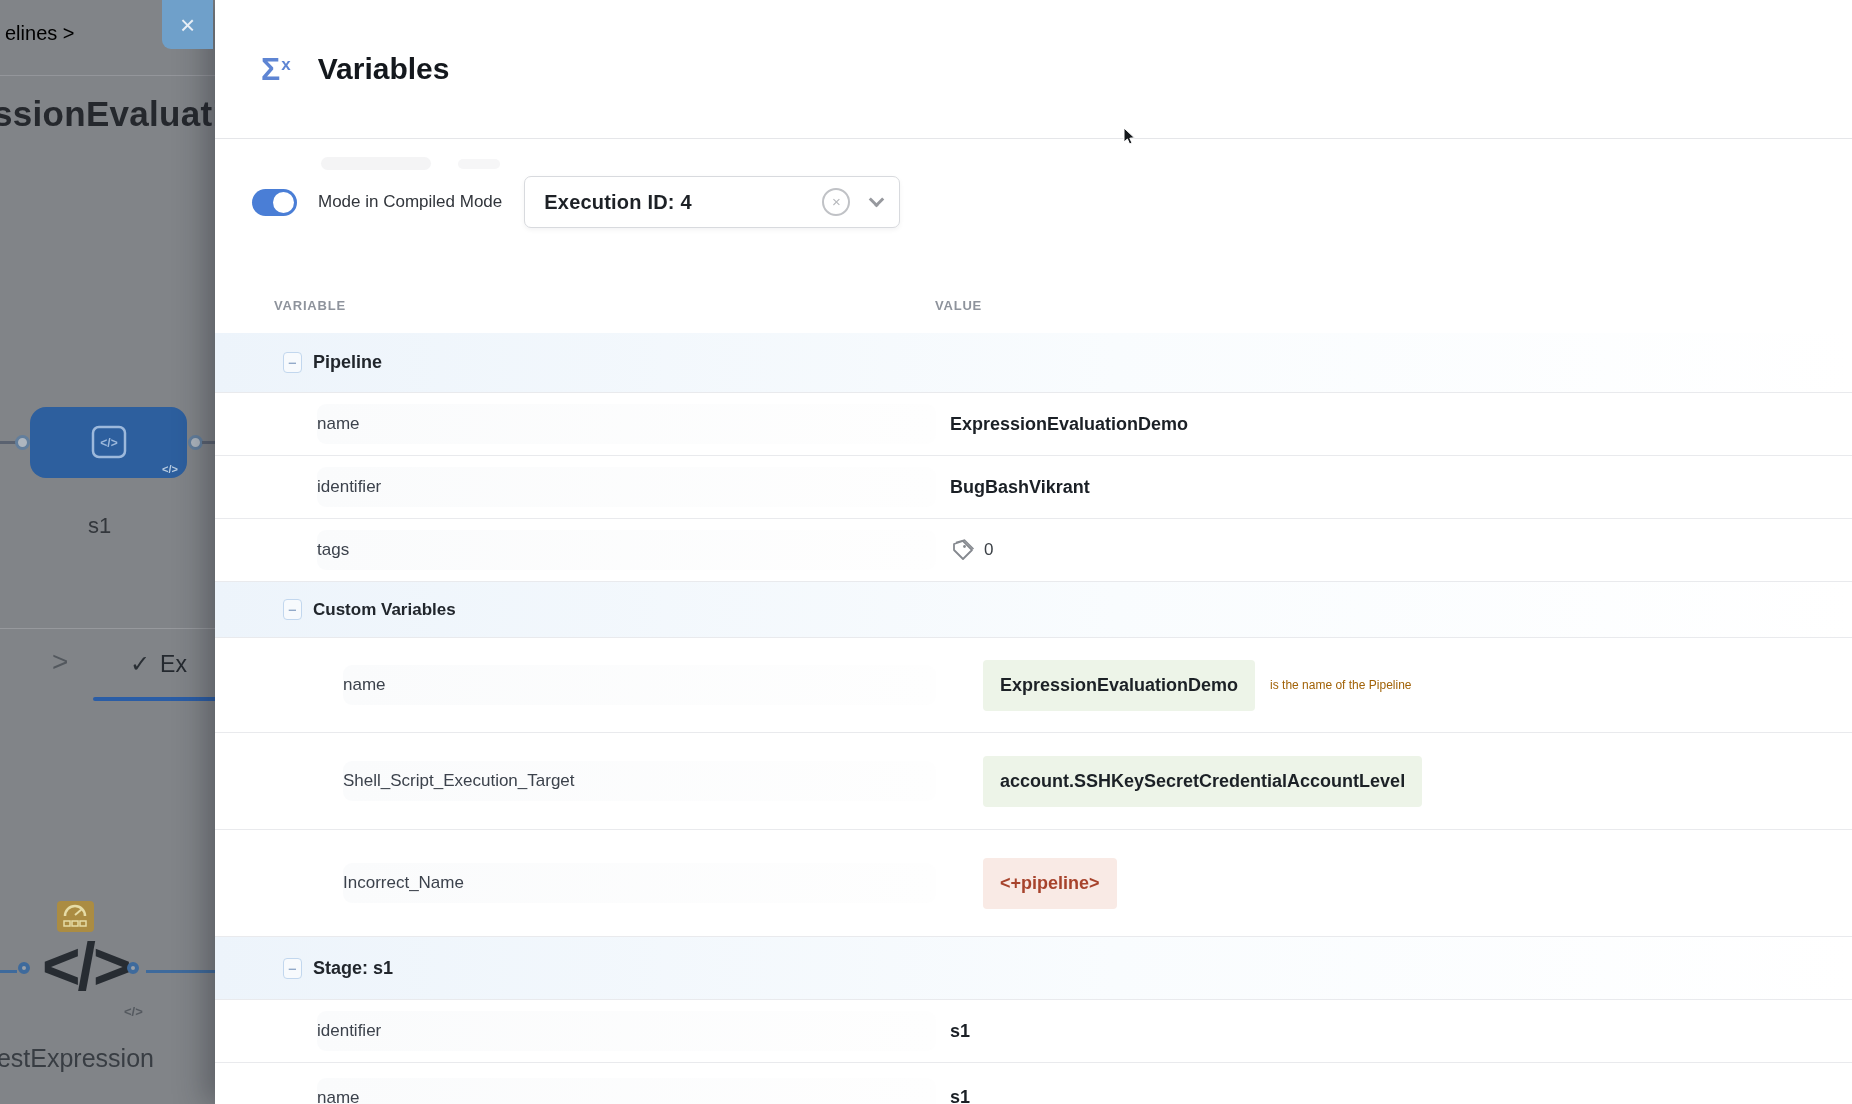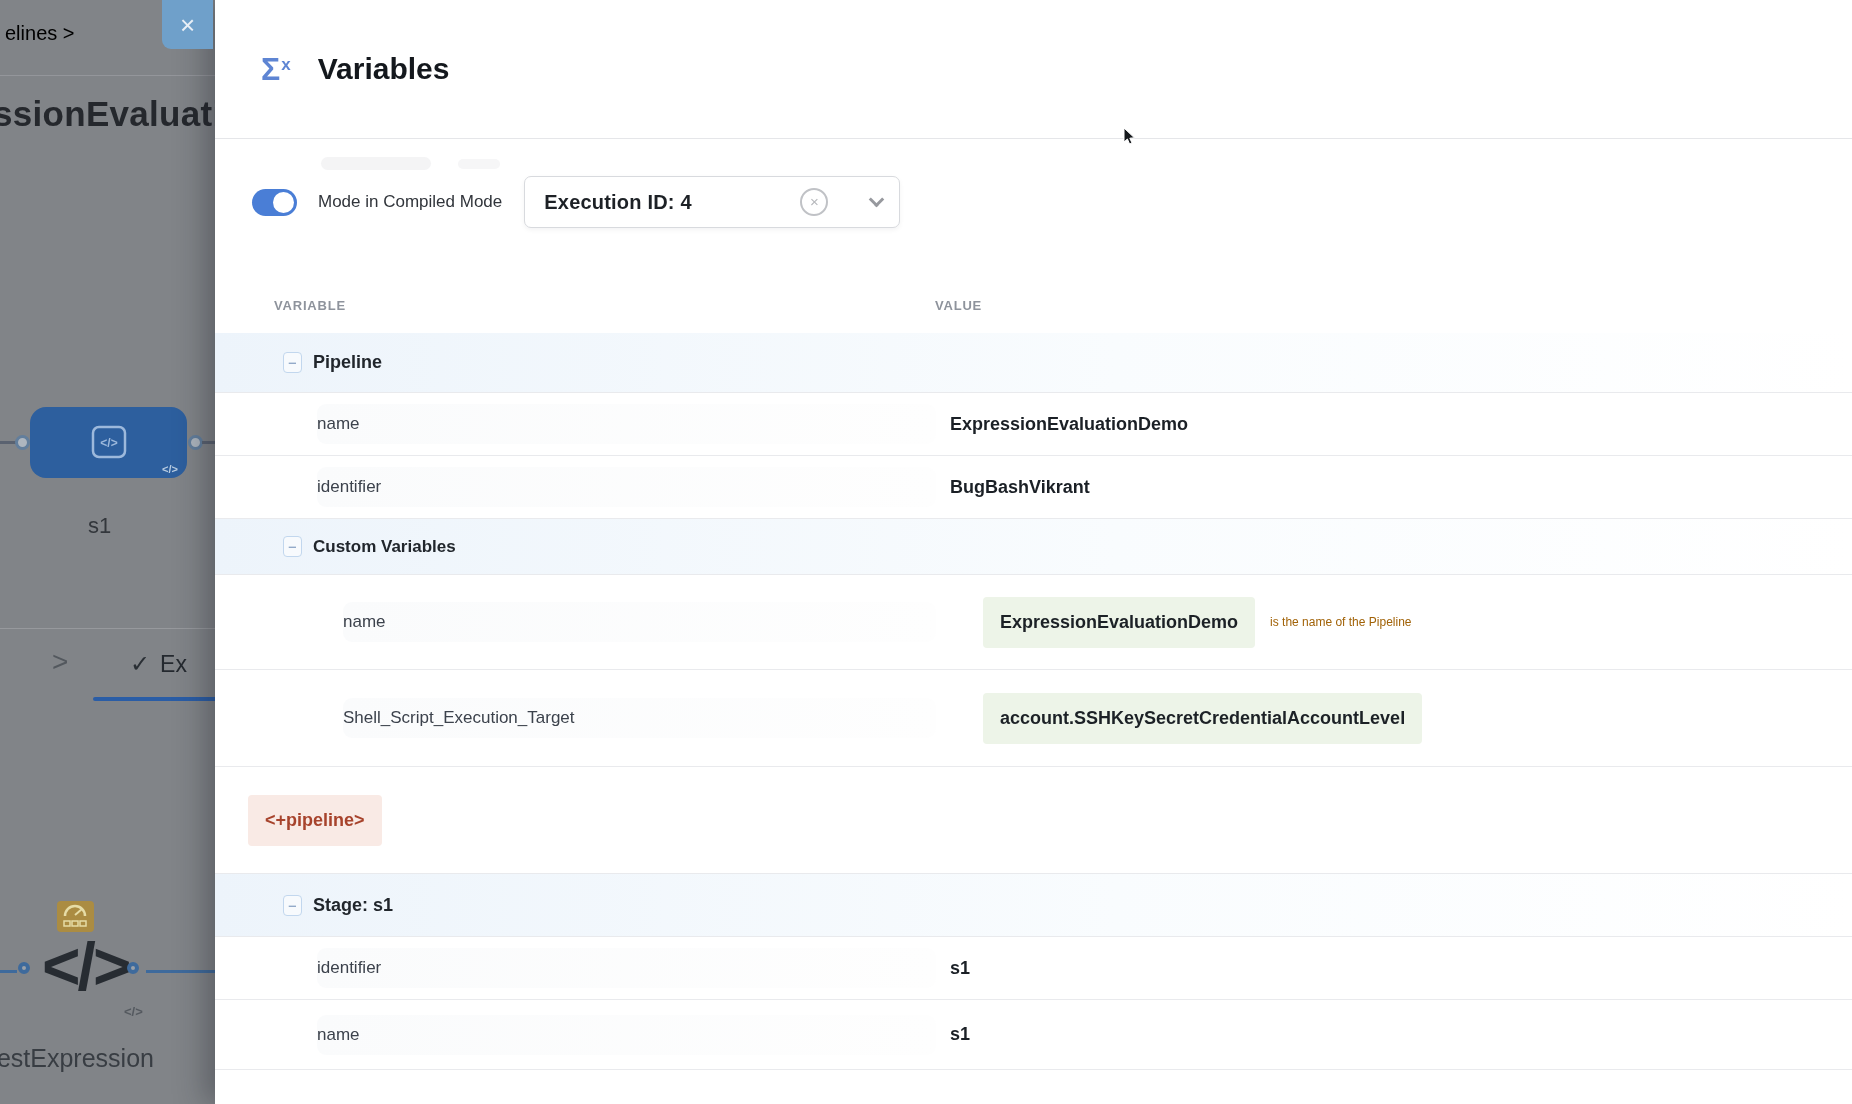--- a/index.html
+++ b/index.html
@@ -66,21 +66,21 @@
   .cursor { position:absolute; left:908px; top:128px; z-index:7; }
 
   .controls { display:flex; align-items:center; margin:37px 0 0 37px; height:52px; position:relative; z-index:1; }
   .toggle { width:45px; height:27px; border-radius:14px; background:#4a7ed6;
             position:relative; cursor:pointer; flex:none; }
   .knob { position:absolute; right:3px; top:3px; width:21px; height:21px;
           background:#fff; border-radius:50%; }
   .toggle-label { margin-left:21px; font-size:17px; color:#31353b; }
   .select { margin-left:22px; width:376px; height:52px; background:#fff;
             border:1px solid #d8dade; border-radius:7px; display:flex; align-items:center;
-            padding:0 17px 0 19px; box-shadow:0 2px 5px rgba(20,25,30,.05); cursor:pointer;gap:22px; }
+            padding:0 17px 0 19px; box-shadow:0 2px 5px rgba(20,25,30,.05); cursor:pointer; }
   .select-value { font-size:20px; font-weight:bold; color:#1d2126; letter-spacing:.2px; }
   .clear-icon { margin-left:auto; width:28px; height:28px; border:2px solid #c0c2c6;
                 border-radius:50%; color:#b6b8bc; font-size:15px; line-height:24px;
                 text-align:center; cursor:pointer; flex:none; }
   .chev-down { margin-left:21px; width:11px; height:11px; border-right:3px solid #97999e;
                border-bottom:3px solid #97999e; transform:rotate(45deg); margin-top:-5px; flex:none; }
 
   .thead { display:flex; margin-top:70px; padding:0 0 20px 59px; font-size:13px;
            font-weight:bold; color:#8e939c; letter-spacing:.8px; }
   .th-var { width:661px; }
@@ -213,20 +213,37 @@
       <div class="label-cell" style="padding-left:102px">
           <div class="stripe">
             <span class="lbl">identifier</span>
           </div>
         </div>
       <div class="value-cell">
           <span class="val-plain">BugBashVikrant</span>
         </div>
     </div>
 
+    <div class="row kv" style="height:63px">
+      <div class="label-cell" style="padding-left:102px">
+          <div class="stripe">
+            <span class="lbl">tags</span>
+          </div>
+        </div>
+      <div class="value-cell">
+        <span style="display:flex;align-items:center;">
+          <svg width="27" height="25" viewBox="0 0 27 25">
+            <path d="M4 6 l9 -3 9 9 -9 9 -9 -9 z" fill="none" stroke="#85898f" stroke-width="1.8" stroke-linejoin="round"></path>
+            <path d="M6 4.5 l8.5 -2.5 9 9" fill="none" stroke="#85898f" stroke-width="1.5"></path>
+            <circle cx="14.5" cy="8.5" r="1.4" fill="#85898f"></circle>
+          </svg>
+        </span>
+        <span class="tags-count">0</span>
+      </div>
+    </div>
 
     <div class="row group" style="height:56px">
       <span class="collapse"><span>−</span></span>
       <span class="group-label" style="font-size:17px">Custom Variables</span>
     </div>
 
     <div class="row kv" style="height:95px">
       <div class="label-cell" style="padding-left:128px">
           <div class="stripe">
             <span class="lbl">name</span>
@@ -243,20 +260,25 @@
           <div class="stripe">
             <span class="lbl">Shell_Script_Execution_Target</span>
           </div>
         </div>
       <div class="value-cell">
         <span class="hl green">account.SSHKeySecretCredentialAccountLevel</span>
       </div>
     </div>
 
     <div class="row kv" style="height:107px">
+      <div class="label-cell" style="padding-left:128px">
+          <div class="stripe">
+            <span class="lbl">Incorrect_Name</span>
+          </div>
+        </div>
       <div class="value-cell">
         <span class="hl red">&lt;+pipeline&gt;</span>
       </div>
     </div>
 
     <div class="row group" style="height:63px">
       <span class="collapse"><span>−</span></span>
       <span class="group-label">Stage: s1</span>
     </div>
 

